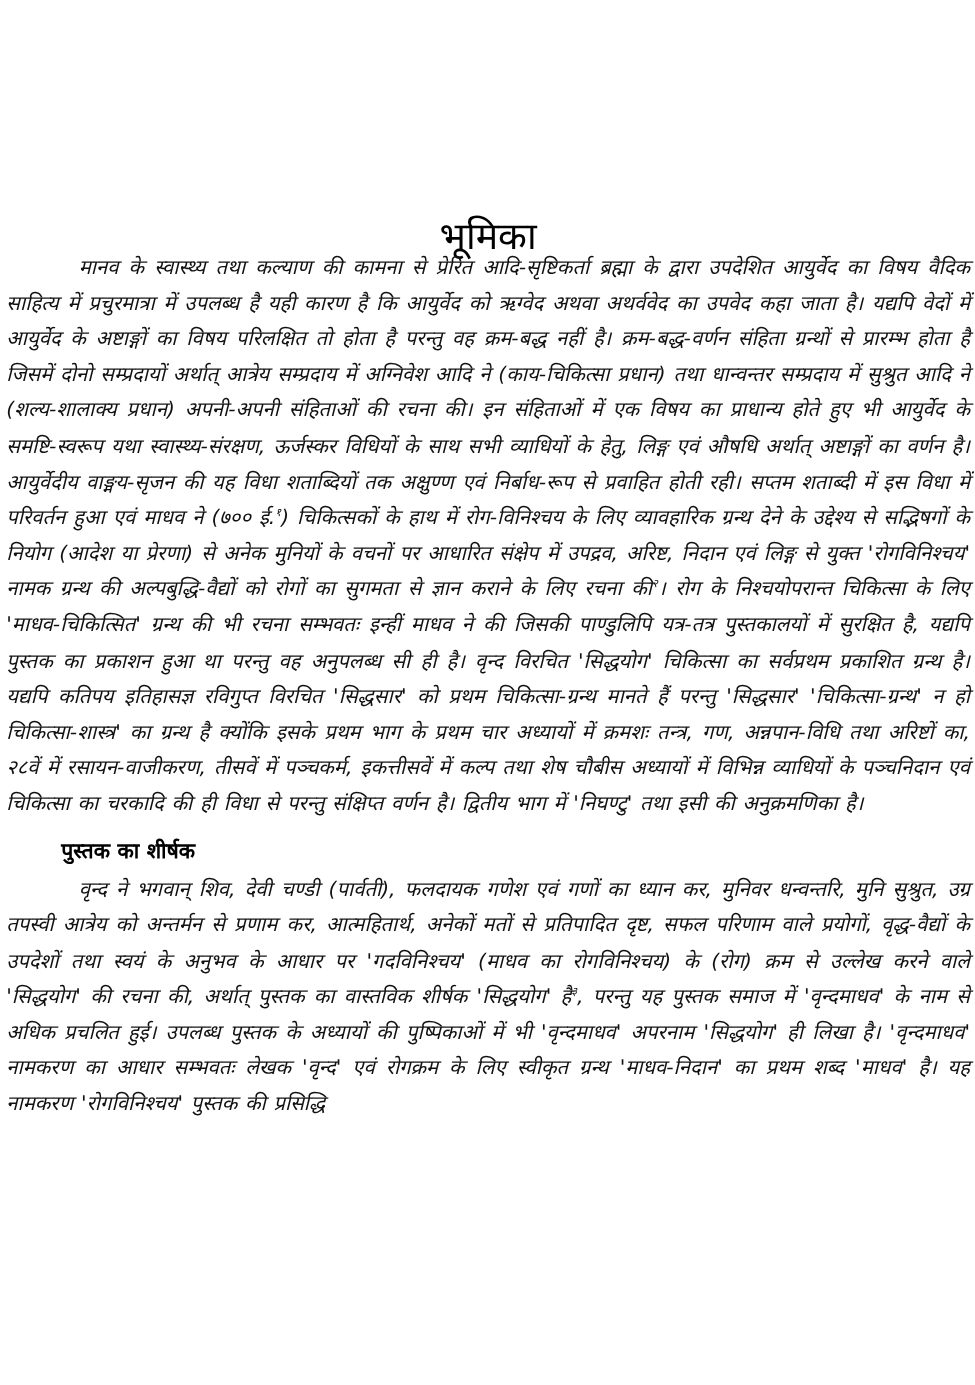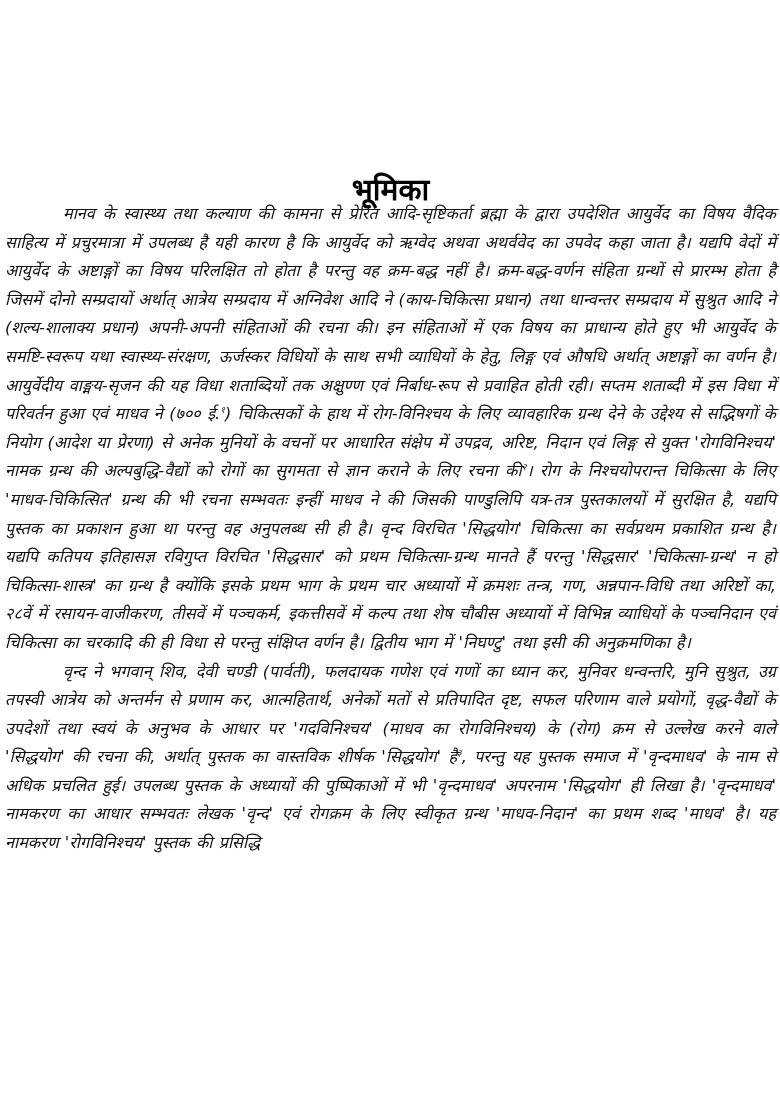--- a/index.html
+++ b/index.html
@@ -21,21 +21,21 @@
       top: 0;
       width: 771px;
     }
     .title {
       position: absolute;
       left: 0;
       top: 150px;
       width: 771px;
       text-align: center;
       font-size: 30px;
-      font-weight: bold;
+      font-weight: normal;
       line-height: 40px;
       color: #000;
     }
     .body-text {
       position: absolute;
       left: 0;
       top: 200px;
       width: 771px;
     }
     .para {
@@ -66,18 +66,19 @@
 <body>
 
 <div class="page">
   <h1 class="title">भूमिका</h1>
 
   <div class="body-text">
     <p class="para">
       <span>मानव के स्वास्थ्य तथा कल्याण की कामना से प्रेरित आदि-सृष्टिकर्ता ब्रह्मा के द्वारा उपदेशित आयुर्वेद का विषय वैदिक साहित्य में प्रचुरमात्रा में उपलब्ध है यही कारण है कि आयुर्वेद को ऋग्वेद अथवा अथर्ववेद का उपवेद कहा जाता है। यद्यपि वेदों में आयुर्वेद के अष्टाङ्गों का विषय परिलक्षित तो होता है परन्तु वह क्रम-बद्ध नहीं है। क्रम-बद्ध-वर्णन संहिता ग्रन्थों से प्रारम्भ होता है जिसमें दोनो सम्प्रदायों अर्थात् आत्रेय सम्प्रदाय में अग्निवेश आदि ने (काय-चिकित्सा प्रधान) तथा धान्वन्तर सम्प्रदाय में सुश्रुत आदि ने (शल्य-शालाक्य प्रधान) अपनी-अपनी संहिताओं की रचना की। इन संहिताओं में एक विषय का प्राधान्य होते हुए भी आयुर्वेद के समष्टि-स्वरूप यथा स्वास्थ्य-संरक्षण, ऊर्जस्कर विधियों के साथ सभी व्याधियों के हेतु, लिङ्ग एवं औषधि अर्थात् अष्टाङ्गों का वर्णन है। आयुर्वेदीय वाङ्मय-सृजन की यह विधा शताब्दियों तक अक्षुण्ण एवं निर्बाध-रूप से प्रवाहित होती रही। सप्तम शताब्दी में इस विधा में परिवर्तन हुआ एवं माधव ने (७०० ई.</span><sup>१</sup><span>) चिकित्सकों के हाथ में रोग-विनिश्चय के लिए व्यावहारिक ग्रन्थ देने के उद्देश्य से सद्भिषगों के नियोग (आदेश या प्रेरणा) से अनेक मुनियों के वचनों पर आधारित संक्षेप में उपद्रव, अरिष्ट, निदान एवं लिङ्ग से युक्त 'रोगविनिश्चय' नामक ग्रन्थ की अल्पबुद्धि-वैद्यों को रोगों का सुगमता से ज्ञान कराने के लिए रचना की</span><sup>२</sup><span>। रोग के निश्चयोपरान्त चिकित्सा के लिए 'माधव-चिकित्सित' ग्रन्थ की भी रचना सम्भवतः इन्हीं माधव ने की जिसकी पाण्डुलिपि यत्र-तत्र पुस्तकालयों में सुरक्षित है, यद्यपि पुस्तक का प्रकाशन हुआ था परन्तु वह अनुपलब्ध सी ही है। वृन्द विरचित 'सिद्धयोग' चिकित्सा का सर्वप्रथम प्रकाशित ग्रन्थ है। यद्यपि कतिपय इतिहासज्ञ रविगुप्त विरचित 'सिद्धसार' को प्रथम चिकित्सा-ग्रन्थ मानते हैं परन्तु 'सिद्धसार' 'चिकित्सा-ग्रन्थ' न हो चिकित्सा-शास्त्र' का ग्रन्थ है क्योंकि इसके प्रथम भाग के प्रथम चार अध्यायों में क्रमशः तन्त्र, गण, अन्नपान-विधि तथा अरिष्टों का, २८वें में रसायन-वाजीकरण, तीसवें में पञ्चकर्म, इकत्तीसवें में कल्प तथा शेष चौबीस अध्यायों में विभिन्न व्याधियों के पञ्चनिदान एवं चिकित्सा का चरकादि की ही विधा से परन्तु संक्षिप्त वर्णन है। द्वितीय भाग में 'निघण्टु' तथा इसी की अनुक्रमणिका है।</span>
     </p>
 
+    <h2 class="subheading">पुस्तक का शीर्षक</h2>
 
     <p class="para">
       <span>वृन्द ने भगवान् शिव, देवी चण्डी (पार्वती), फलदायक गणेश एवं गणों का ध्यान कर, मुनिवर धन्वन्तरि, मुनि सुश्रुत, उग्र तपस्वी आत्रेय को अन्तर्मन से प्रणाम कर, आत्महितार्थ, अनेकों मतों से प्रतिपादित दृष्ट, सफल परिणाम वाले प्रयोगों, वृद्ध-वैद्यों के उपदेशों तथा स्वयं के अनुभव के आधार पर 'गदविनिश्चय' (माधव का रोगविनिश्चय) के (रोग) क्रम से उल्लेख करने वाले 'सिद्धयोग' की रचना की, अर्थात् पुस्तक का वास्तविक शीर्षक 'सिद्धयोग' है</span><sup>३</sup><span>, परन्तु यह पुस्तक समाज में 'वृन्दमाधव' के नाम से अधिक प्रचलित हुई। उपलब्ध पुस्तक के अध्यायों की पुष्पिकाओं में भी 'वृन्दमाधव' अपरनाम 'सिद्धयोग' ही लिखा है। 'वृन्दमाधव' नामकरण का आधार सम्भवतः लेखक 'वृन्द' एवं रोगक्रम के लिए स्वीकृत ग्रन्थ 'माधव-निदान' का प्रथम शब्द 'माधव' है। यह नामकरण 'रोगविनिश्चय' पुस्तक की प्रसिद्धि</span>
     </p>
   </div>
 </div>
 
 </body></html>

